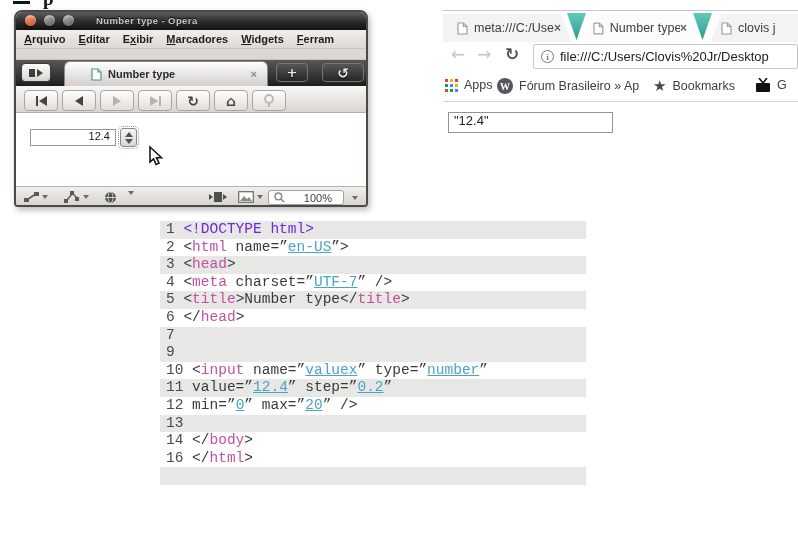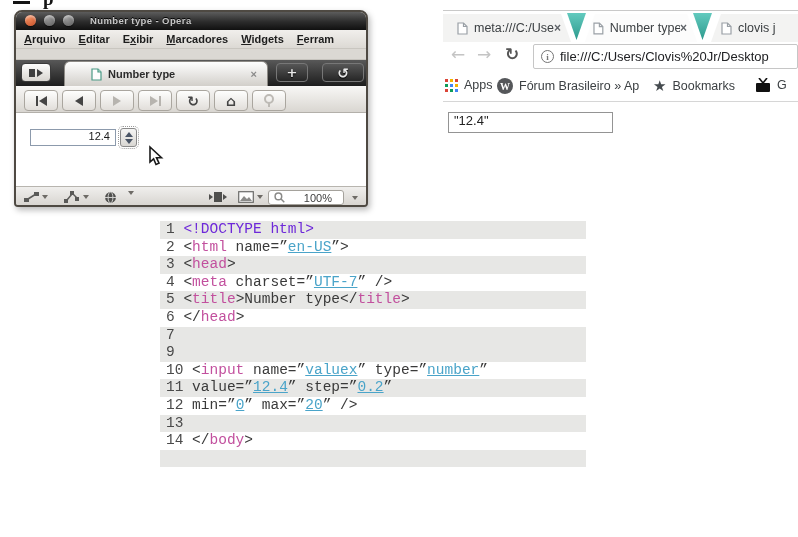--- a/index.html
+++ b/index.html
@@ -15,21 +15,21 @@
   .opera{position:absolute;left:14px;top:10px;width:354px;height:197px;
          border:2px solid #4e4942;border-radius:8px 8px 4px 4px;
          box-shadow:2px 3px 6px rgba(0,0,0,.28);background:#dedbd6;overflow:hidden;}
   .o-title{position:relative;height:18px;background:linear-gradient(#5c5c5c,#2b2b2b 55%,#101010);
            border-radius:5px 5px 0 0;}
   .o-circle{position:absolute;top:3px;width:11px;height:11px;border-radius:50%;
             box-shadow:inset 0 2px 2px rgba(255,255,255,.45), 0 1px 1px rgba(0,0,0,.6);}
   .o-circle.app{left:9px;background:radial-gradient(circle at 35% 30%,#f08a5c,#c44f27);}
   .o-circle.min{left:28px;background:radial-gradient(circle at 35% 30%,#9a9a9a,#5c5c5c);}
   .o-circle.max{left:47px;background:radial-gradient(circle at 35% 30%,#9a9a9a,#5c5c5c);}
-  .o-title-text{position:absolute;left:74px;top:3px;font:bold 9.5px "Liberation Sans",sans-serif;
+  .o-title-text{position:absolute;left:80px;top:3px;font:bold 9.5px "Liberation Sans",sans-serif;
                 color:#c7c7c7;letter-spacing:.4px;text-shadow:0 -1px 0 #000;}
   .o-menu{height:19px;background:linear-gradient(#f1efec,#dcd9d4);display:flex;align-items:center;
           gap:13px;padding:0 0 0 8px;border-bottom:1px solid #c9c6c0;white-space:nowrap;}
   .mitem{font:bold 11px "Liberation Sans",sans-serif;color:#1d1d1d;}
   .mitem u{text-decoration:underline;}
   .o-strip{height:11px;background:#dbd8d3;border-bottom:1px solid #c6c3bd;}
   .o-tabbar{position:relative;height:26px;background:linear-gradient(#585858,#1d1d1d);}
   .o-tabbtn{position:absolute;left:5px;top:3px;width:30px;height:19px;border-radius:4px;
             background:linear-gradient(#fdfdfc,#d8d5d0);border:1px solid #3a3a3a;
             display:flex;align-items:center;justify-content:center;gap:2px;}
@@ -341,16 +341,17 @@
       <div class="crow"><span class="ln">4 </span><span class="tk-p">&lt;</span><span class="tk-t">meta</span><span class="tk-p"> charset=”</span><span class="tk-v">UTF-7</span><span class="tk-p">” /&gt;</span></div>
       <div class="crow odd"><span class="ln">5 </span><span class="tk-p">&lt;</span><span class="tk-t">title</span><span class="tk-p">&gt;Number type&lt;/</span><span class="tk-t">title</span><span class="tk-p">&gt;</span></div>
       <div class="crow"><span class="ln">6 </span><span class="tk-p">&lt;/</span><span class="tk-t">head</span><span class="tk-p">&gt;</span></div>
       <div class="crow odd"><span class="ln">7 </span></div>
       <div class="crow odd"><span class="ln">9 </span></div>
       <div class="crow"><span class="ln">10 </span><span class="tk-p">&lt;</span><span class="tk-t">input</span><span class="tk-p"> name=”</span><span class="tk-v">valuex</span><span class="tk-p">” type=”</span><span class="tk-v">number</span><span class="tk-p">”</span></div>
       <div class="crow odd"><span class="ln">11 </span><span class="tk-p">value=”</span><span class="tk-v">12.4</span><span class="tk-p">” step=”</span><span class="tk-v">0.2</span><span class="tk-p">”</span></div>
       <div class="crow"><span class="ln">12 </span><span class="tk-p">min=”</span><span class="tk-v">0</span><span class="tk-p">” max=”</span><span class="tk-v">20</span><span class="tk-p">” /&gt;</span></div>
       <div class="crow odd"><span class="ln">13 </span></div>
       <div class="crow"><span class="ln">14 </span><span class="tk-p">&lt;/</span><span class="tk-t">body</span><span class="tk-p">&gt;</span></div>
+      <div class="crow"><span class="ln">16 </span><span class="tk-p">&lt;/</span><span class="tk-t">html</span><span class="tk-p">&gt;</span></div>
       <div class="crow odd"><span class="ln"> </span></div>
     </div>
 
 </div>
 
 </body></html>

